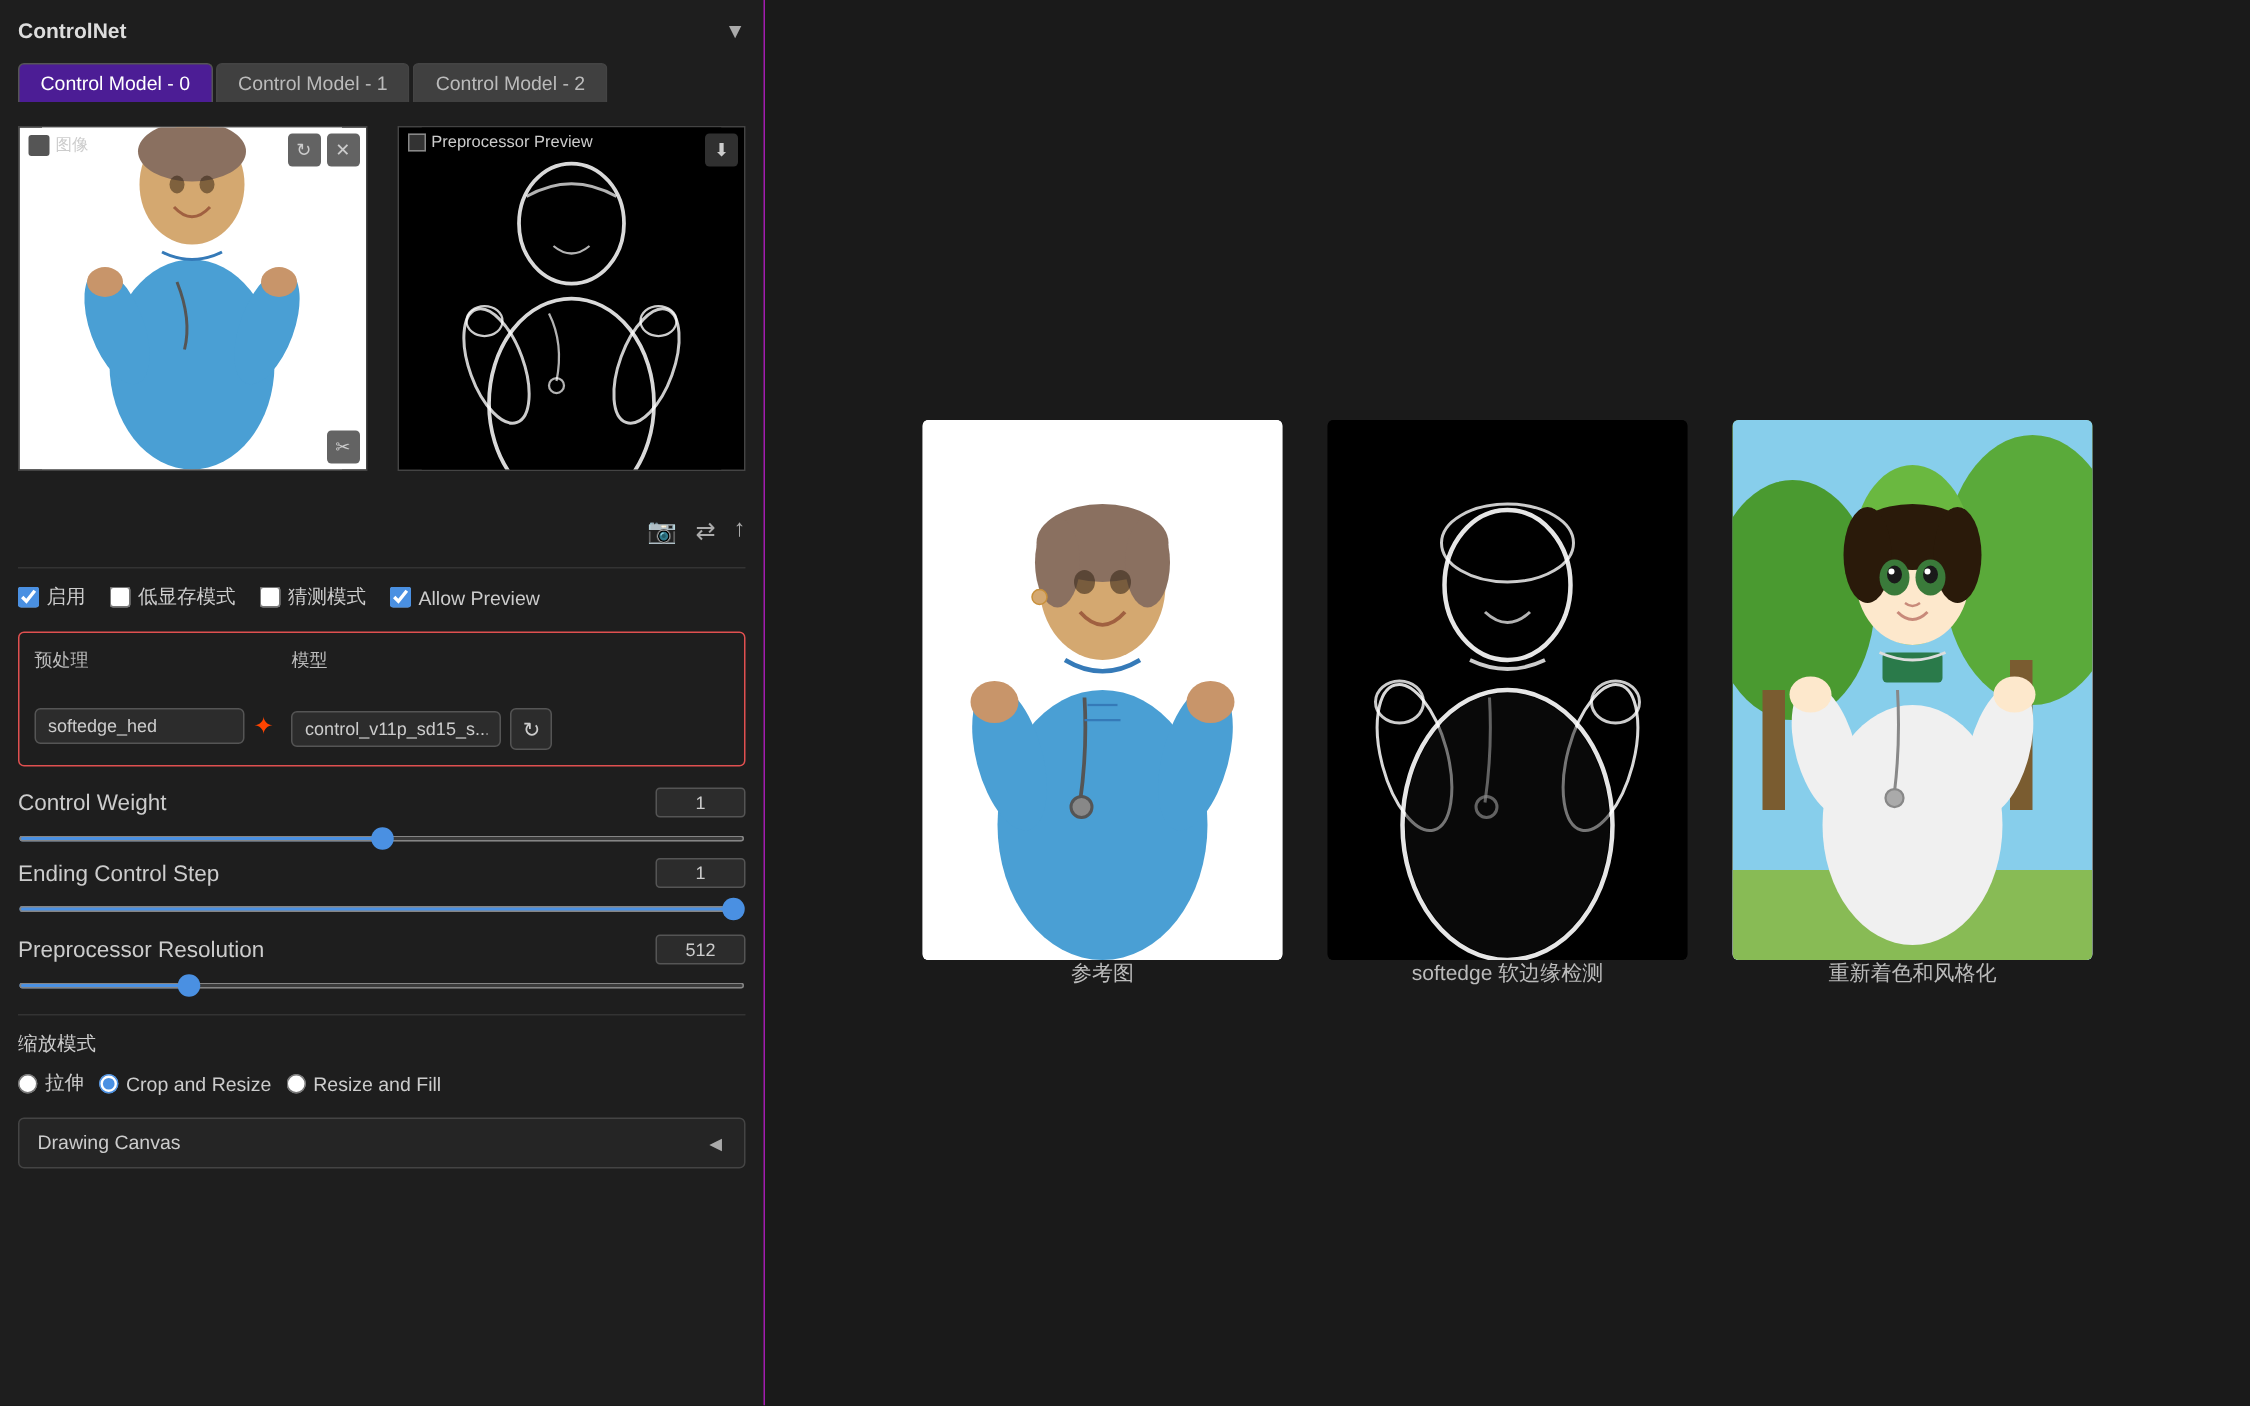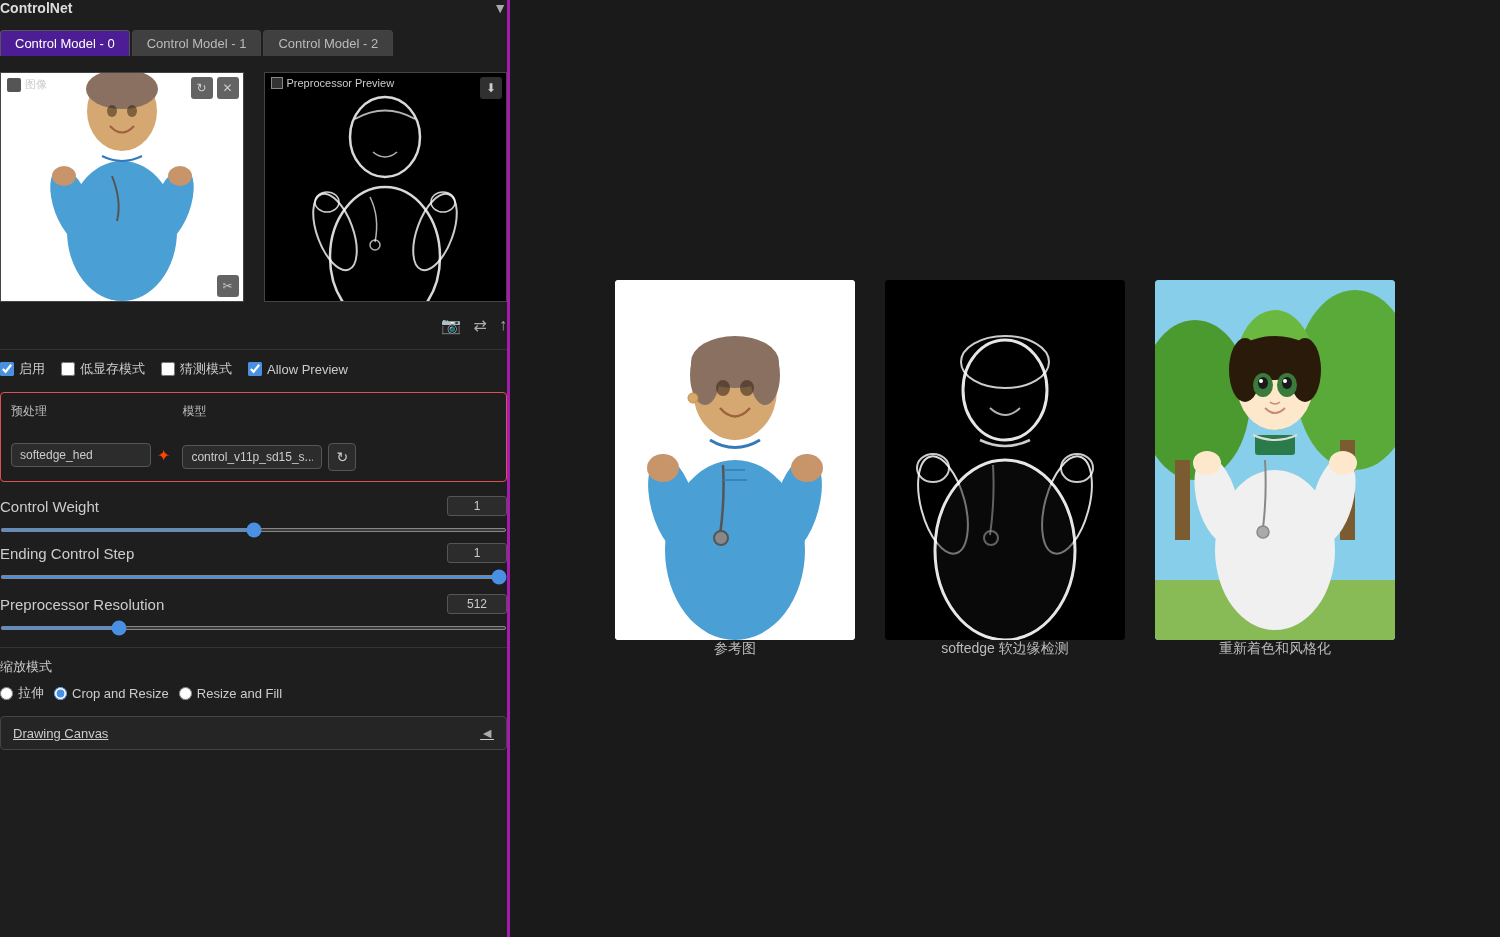--- a/index.html
+++ b/index.html
@@ -12,25 +12,25 @@
       height: 937px;
       overflow: hidden;
       display: flex;
     }
 
     
     .left-panel {
       width: 510px;
       min-width: 510px;
       background: #1e1e1e;
-      padding: 0;
+      padding: 12px;
       display: flex;
       flex-direction: column;
       gap: 8px;
-      border-right: 3px solid #a21caf;
+      border-right: 1px solid #a21caf;
       overflow-y: auto;
     }
 
     .panel-header {
       display: flex;
       justify-content: space-between;
       align-items: center;
       margin-bottom: 6px;
     }
     .panel-title {
@@ -62,21 +62,21 @@
     .tab.active {
       background: #4c1d95;
       color: #fff;
       border-color: #555;
     }
 
     
     .images-row {
       display: flex;
       gap: 20px;
-      margin-bottom: 6px;
+      margin-bottom: 22px;
     }
     .image-box {
       flex: 1;
       background: #111;
       border: 1px solid #444;
       position: relative;
       min-height: 230px;
       display: flex;
       align-items: center;
       justify-content: center;
@@ -297,28 +297,26 @@
       accent-color: #4a90e2;
     }
     .radio-label {
       color: #ccc;
       font-size: 13px;
     }
 
     
     .drawing-canvas-row {
       display: flex;
-      align-items: center;
       justify-content: space-between;
       background: #252525;
       border: 1px solid #444;
       border-radius: 4px;
       padding: 8px 12px;
       cursor: pointer;
-      text-decoration: underline;
     }
     .drawing-canvas-label {
       color: #ccc;
       font-size: 13px;
     }
     .chevron-left {
       color: #aaa;
       font-size: 14px;
     }
 

